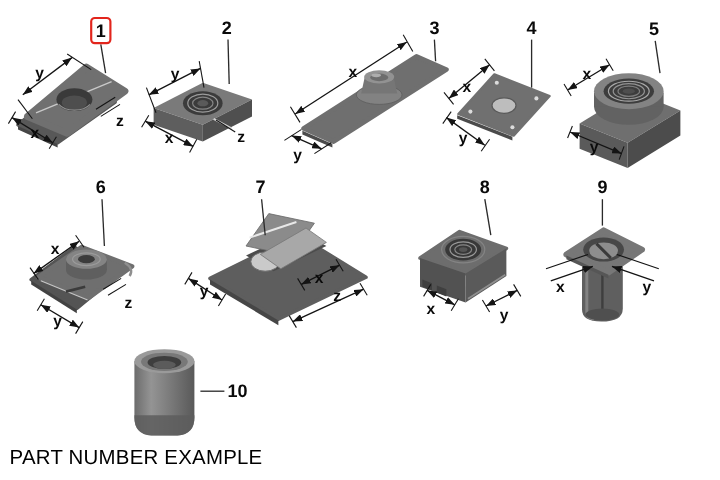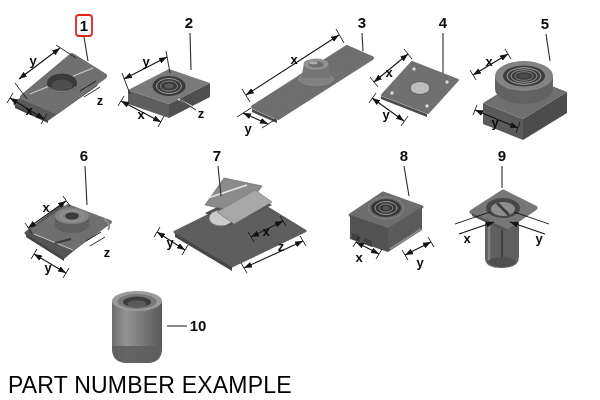--- a/index.html
+++ b/index.html
@@ -5,21 +5,21 @@
   html,body{margin:0;padding:0;background:#fff;}
   #stage{position:relative;width:600px;height:400px;background:var(--background,#fff);overflow:hidden;
          font-family:"Liberation Sans",sans-serif;}
   svg{position:absolute;left:0;top:0;}
   .dim{stroke:var(--line,#141414);stroke-width:1.1;fill:none;}
   .ext{stroke:var(--line,#141414);stroke-width:0.9;fill:none;}
   .lead{stroke:#2a2a2a;stroke-width:1.1;}
   .dimlbl{font-family:"Liberation Sans",sans-serif;font-weight:bold;font-size:13px;fill:#0a0a0a;text-anchor:middle;}
   .num{font-family:"Liberation Sans",sans-serif;font-weight:bold;font-size:15px;fill:#0a0a0a;text-anchor:middle;}
   .hl-box{fill:none;stroke:var(--highlight-red,#e2251c);stroke-width:1.8;}
-  #caption{position:absolute;left:8px;top:372px;font-size:23px;color:#000;letter-spacing:0.2px;}
+  #caption{position:absolute;left:8px;top:372px;font-size:17px;color:#000;letter-spacing:0.2px;}
 </style>
 </head>
 <body>
 
 <div id="stage">
 <svg width="600" height="400" viewBox="0 0 600 400">
   <defs>
     <marker id="arrE" markerWidth="8" markerHeight="6" refX="8" refY="3" orient="auto" markerUnits="userSpaceOnUse">
       <path d="M0,0 L8,3 L0,6 Z" fill="#141414"></path>
     </marker>

